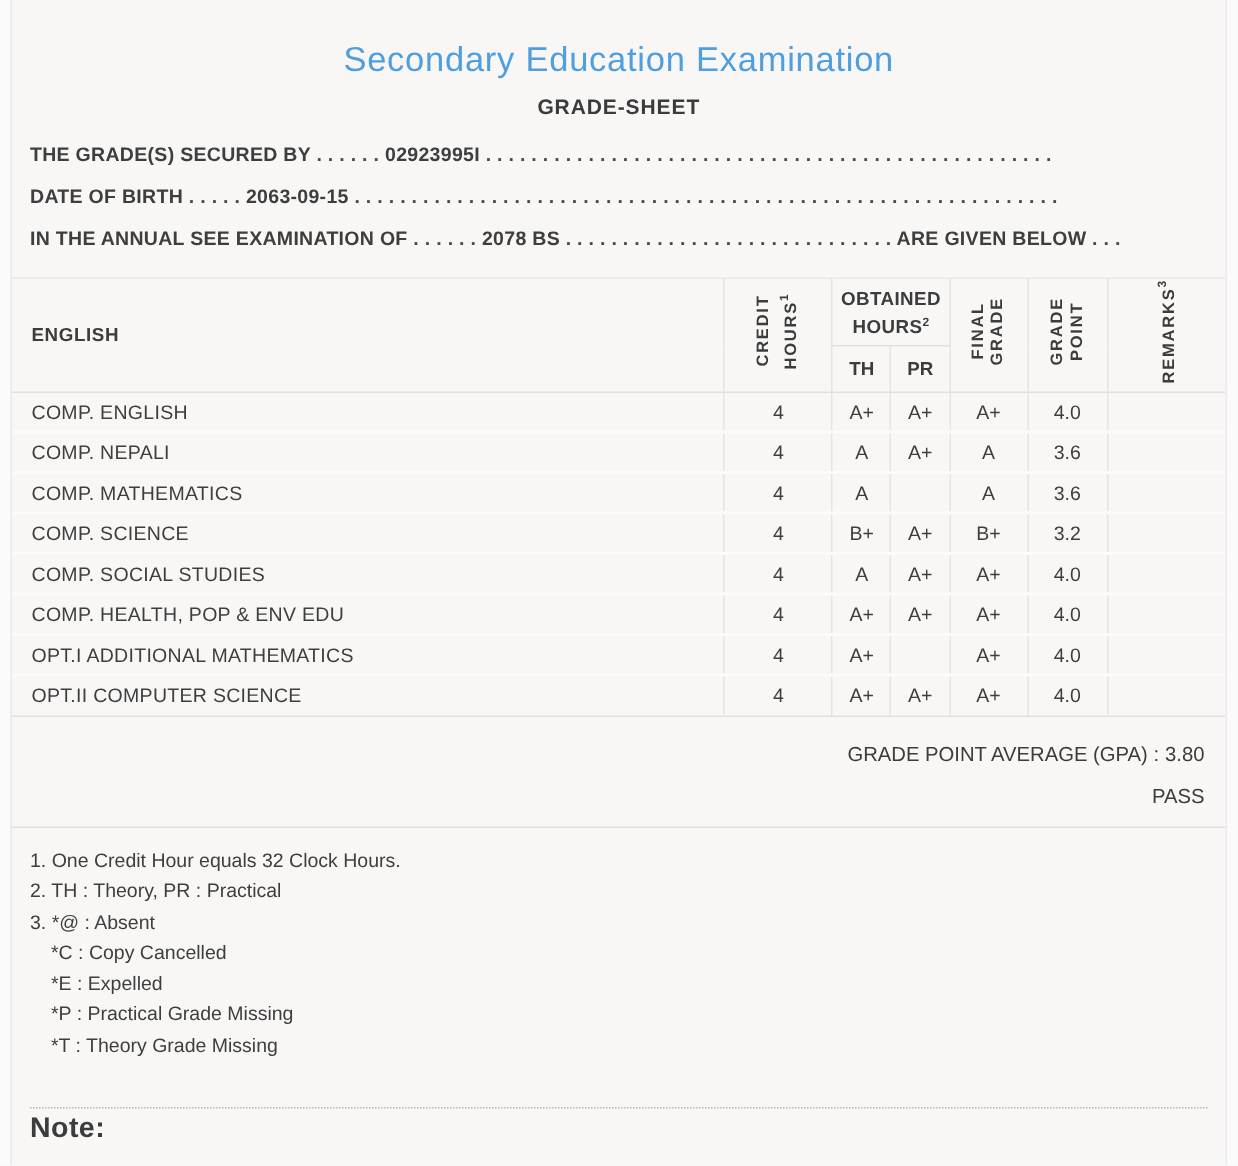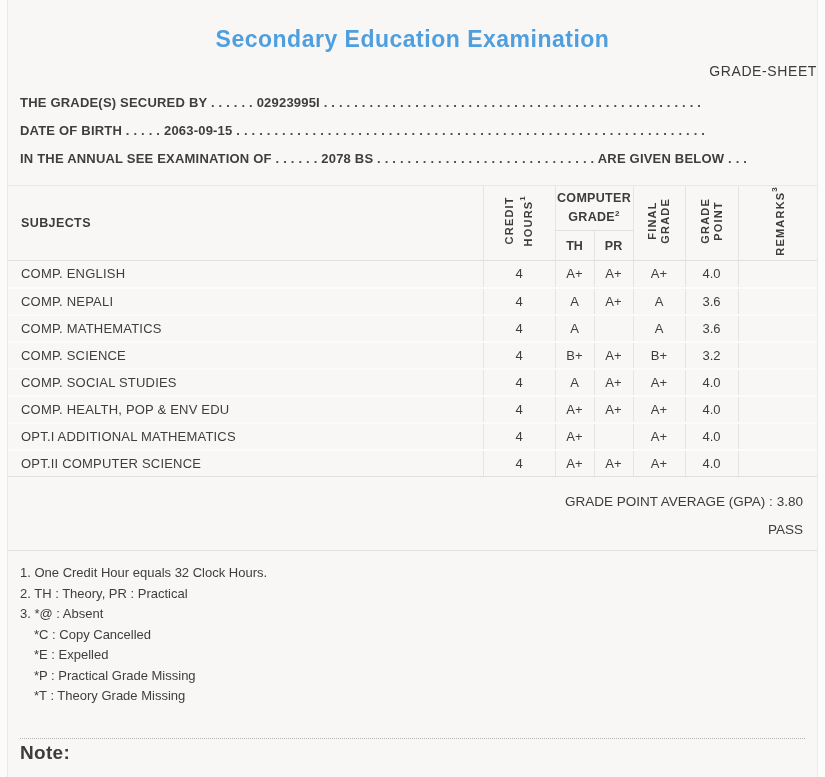--- a/index.html
+++ b/index.html
@@ -15,29 +15,29 @@
     margin-left:7px;
     width:811px; height:777px;
     background:#f8f7f6;
     border-left:1px solid #ebe9e9;
     border-right:1px solid #ebe9e9;
     overflow:hidden;
   }
   .page-title {
     margin:26px 0 0;
     text-align:center;
-    font-size:23px; font-weight:700;
+    font-size:23px; font-weight:400;
     letter-spacing:0.5px;
     color:#4f9fdf;
     line-height:27px;
   }
   .page-subtitle {
     margin:10px 0 0;
-    text-align:right;
-    font-size:14px; font-weight:400;
+    text-align:center;
+    font-size:14px; font-weight:700;
     letter-spacing:0.6px;
     color:#3b3b3b;
     line-height:17px;
   }
   .info { margin:14px 12px 0; font-size:13px; letter-spacing:0.2px;font-weight:bold; }
   .info-line {
     white-space:nowrap; overflow:hidden;
     height:18px; line-height:18px;
     margin-bottom:10px;
     color:#3e3e3e;
@@ -155,26 +155,26 @@
       <col class="c-subjects">
         <col class="c-credit">
         <col class="c-th">
         <col class="c-pr">
       <col class="c-final">
         <col class="c-gp">
         <col class="c-remarks">
     </colgroup>
     <thead>
       <tr class="head-top">
-        <th class="subjects" rowspan="2">SUBJECTS</th>
+        <th class="subjects" rowspan="2">ENGLISH</th>
         <th class="cb" rowspan="2">
           <span class="vtext"><span>CREDIT</span><br><span>HOURS</span><sup>1</sup></span>
         </th>
         <th class="obtained cb" colspan="2">
-          <span>COMPUTER GRADE</span><sup>2</sup>
+          <span>OBTAINED HOURS</span><sup>2</sup>
         </th>
         <th class="cb" rowspan="2">
           <span class="vtext"><span>FINAL</span><br><span>GRADE</span></span>
         </th>
         <th class="cb" rowspan="2">
           <span class="vtext"><span>GRADE</span><br><span>POINT</span></span>
         </th>
         <th class="cb" rowspan="2">
           <span class="vtext"><span>REMARKS</span><sup>3</sup></span>
         </th>

